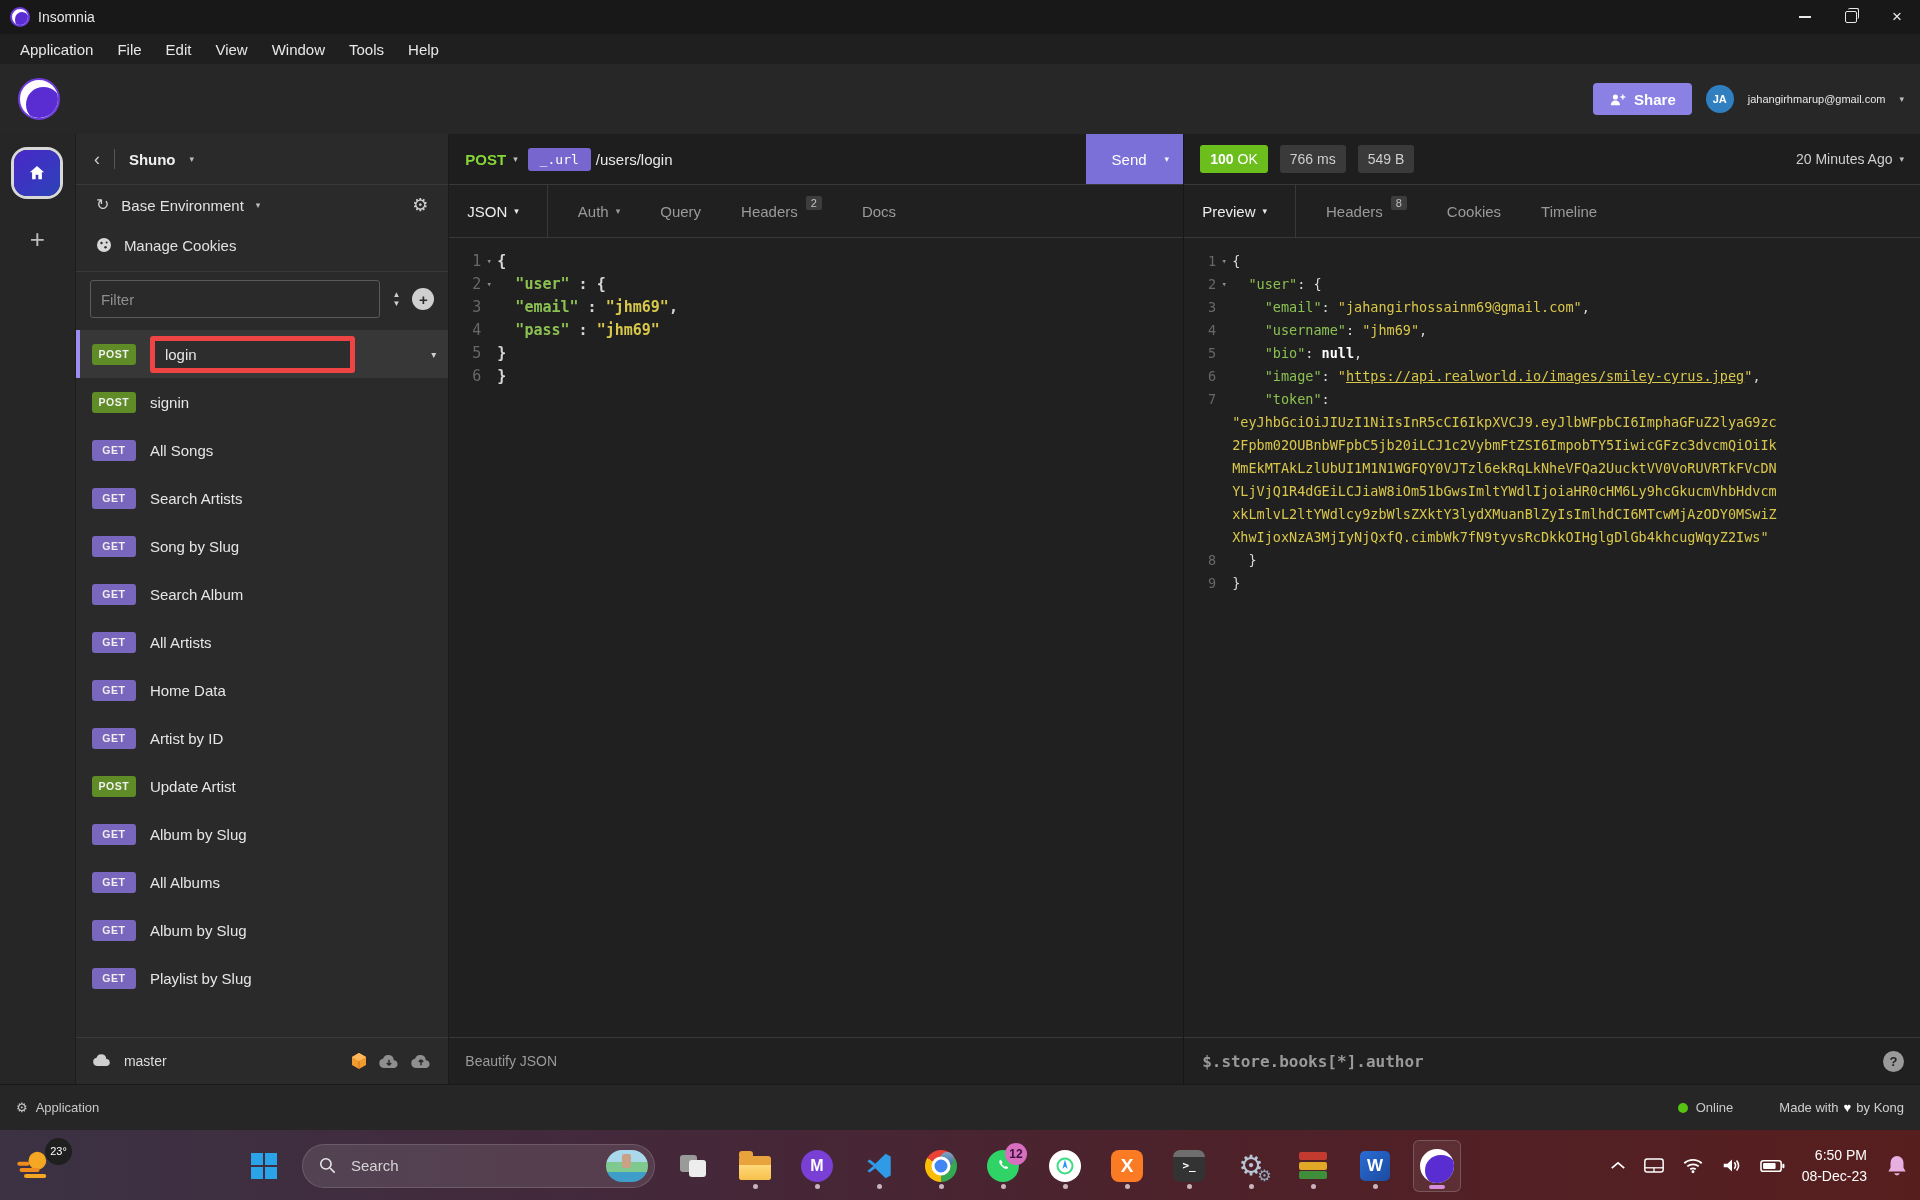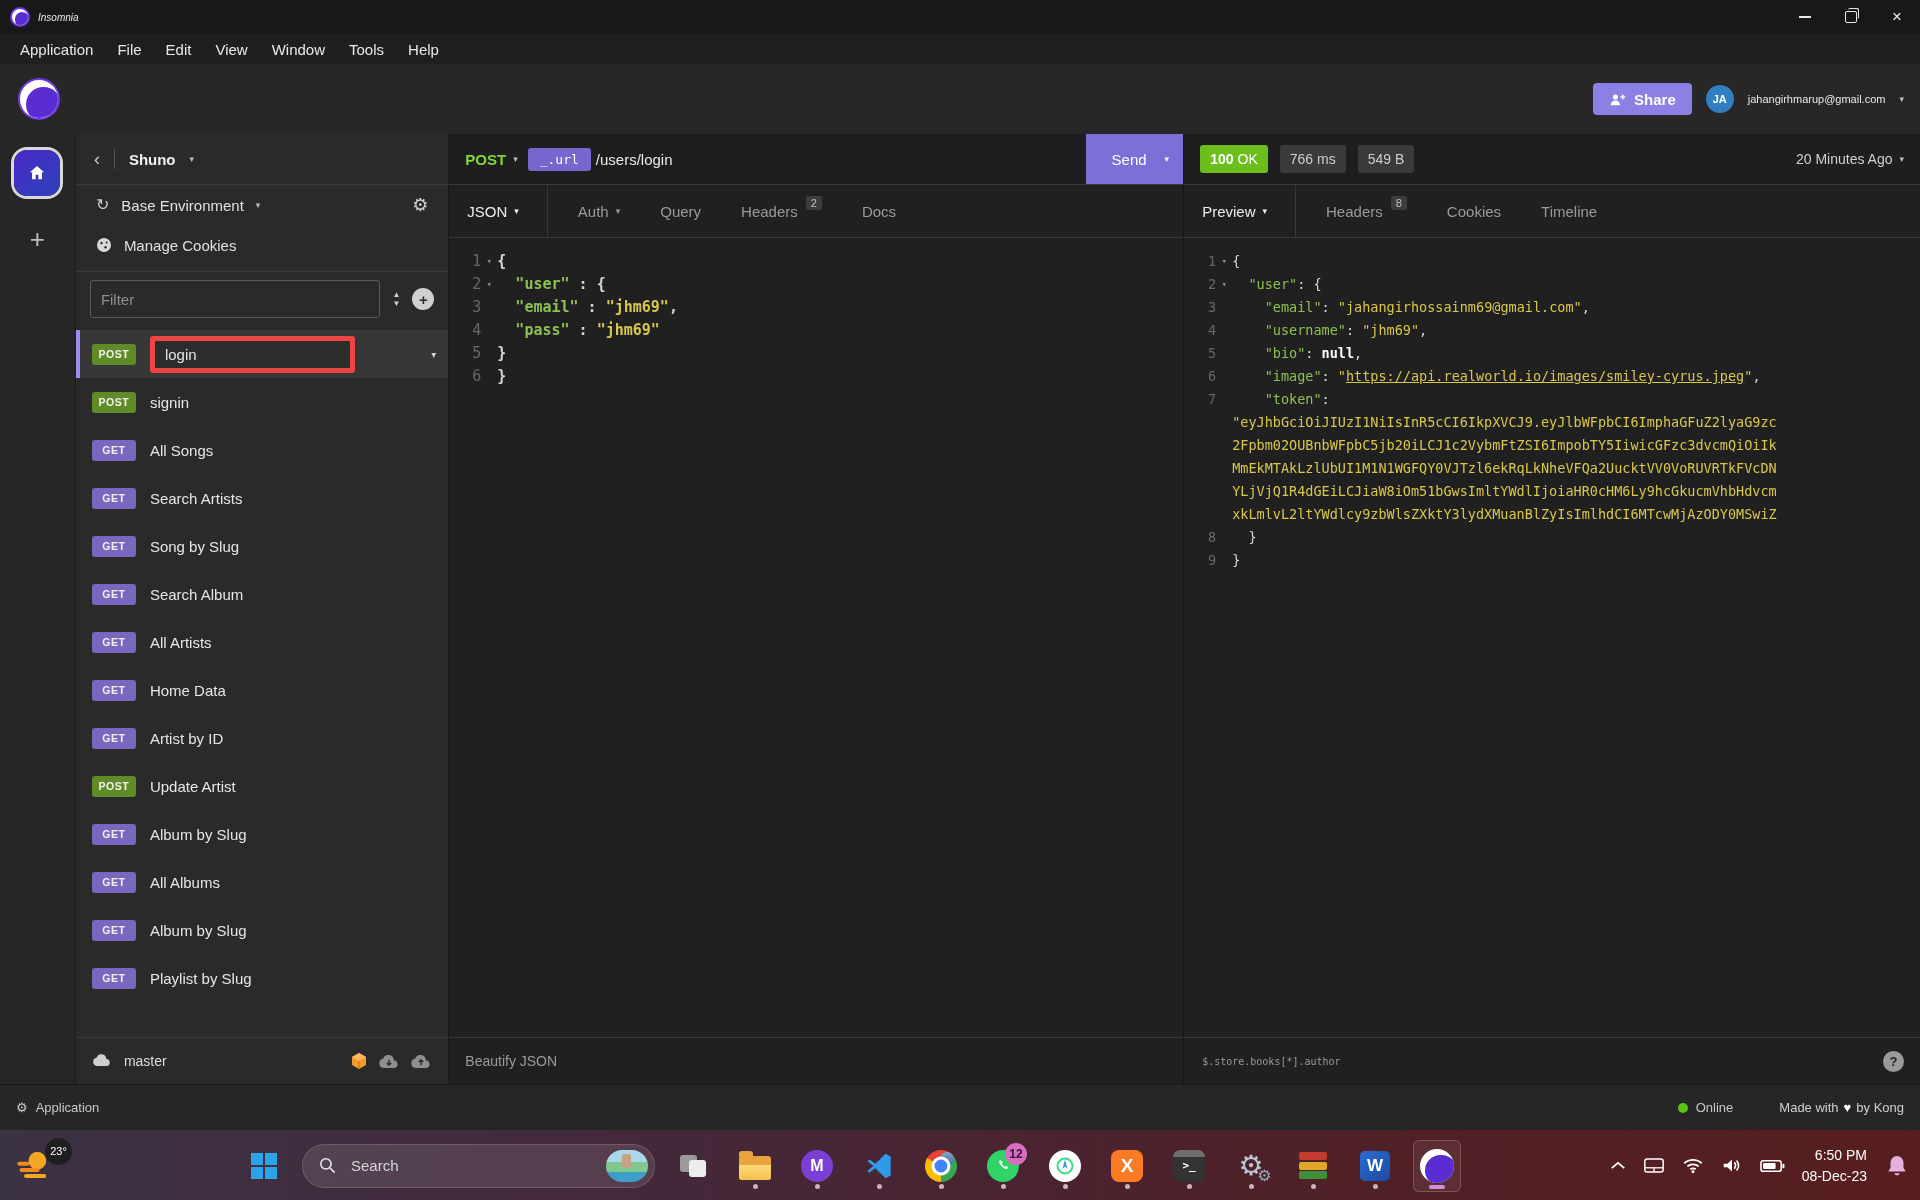--- a/index.html
+++ b/index.html
@@ -3,21 +3,21 @@
 <meta charset="utf-8">
 <style>
   html,body{margin:0;padding:0;width:1920px;height:1200px;overflow:hidden;background:#202020;
     font-family:"Liberation Sans",sans-serif;-webkit-font-smoothing:antialiased;}
   .mono{font-family:"DejaVu Sans Mono",monospace;}
   
   #titlebar{height:34px;background:#181818;display:flex;align-items:center;color:#e8e8e8;}
   .tbl{display:flex;align-items:center;gap:8px;padding-left:10px;flex:1;}
   .ins-mini{width:16px;height:16px;border-radius:50%;background:#fff;border:2px solid #6d3bdc;position:relative;overflow:hidden;}
   .ins-mini::after,.ins-logo::after,.ic-insomnia::after{content:'';position:absolute;width:92%;height:92%;right:-8%;bottom:-10%;background:#5a2dd2;border-radius:50%;}
-  .tb-title{font-size:10px;font-style:italic;}
+  .tb-title{font-size:14px;}
   .tb-controls{display:flex;height:100%;}
   .wc{width:46px;height:100%;display:flex;align-items:center;justify-content:center;color:#e8e8e8;font-size:17px;}
   .wc-min{width:12px;height:2px;background:#e8e8e8;}
   .wc-restore{width:10px;height:10px;border:1.5px solid #e8e8e8;border-radius:2px;position:relative;}
   .wc-restore::before{content:'';position:absolute;top:-4px;left:2px;width:10px;height:10px;border:1.5px solid #e8e8e8;border-left:none;border-bottom:none;border-radius:2px;}
   
   #menubar{height:30px;background:#1f1f1f;display:flex;align-items:center;}
   #menu-items{display:flex;gap:0;padding-left:8px;}
   .menu-item{color:#e8e8e8;font-size:15px;padding:3px 12px;cursor:default;}
   
@@ -88,22 +88,22 @@
   .ct{white-space:pre;}
   #request-editor{font-family:"DejaVu Sans Mono",monospace;font-size:15px;font-weight:700;}
   #request-editor .ln,#request-editor .fold{font-weight:400;}
   #response-editor{font-family:"DejaVu Sans Mono",monospace;font-size:13.5px;}
   .sk{color:#8cc152;}
   .ss{color:#d9c74b;}
   .sp{color:#d8d8d8;}
   .sn{color:#fff;font-weight:700;}
   .sl{color:#d9c74b;text-decoration:underline;}
   .pane-footer{height:46px;flex:none;border-top:1px solid #383838;display:flex;align-items:center;padding:0 16px;color:#9a9a9a;font-size:14px;}
-  .resp-filter{flex:1;background:transparent;border:none;outline:none;color:#a3a3a3;font-size:10px;
-    font-family:"DejaVu Sans Mono",monospace;}
+  .resp-filter{flex:1;background:transparent;border:none;outline:none;color:#a3a3a3;font-size:16px;
+    font-family:"DejaVu Sans Mono",monospace;font-weight:bold;}
   .resp-filter::placeholder{color:#9a9a9a;}
   .help-circle{width:21px;height:21px;border-radius:50%;background:#9a9a9a;color:#1f1f1f;font-size:13px;font-weight:700;
     display:flex;align-items:center;justify-content:center;}
   .status-pill{background:#6cbe1d;color:#fff;padding:6px 10px;border-radius:3px;font-size:14px;margin-right:12px;}
   .status-pill b{font-weight:700;margin-right:4px;}
   .chip{background:#3a3a3a;color:#cfcfcf;padding:6px 10px;border-radius:3px;font-size:14px;margin-right:12px;}
   .history{margin-left:auto;margin-right:16px;color:#d0d0d0;font-size:14px;display:flex;align-items:center;gap:7px;}
   
   #statusbar{height:45px;background:#262626;border-top:1px solid #1a1a1a;display:flex;align-items:center;padding:0 16px;color:#c8c8c8;font-size:13px;}
   .sb-left{display:flex;align-items:center;gap:8px;}
@@ -489,20 +489,21 @@
           <span class="ct"><span class="ss">YLjVjQ1R4dGEiLCJiaW8iOm51bGwsImltYWdlIjoiaHR0cHM6Ly9hcGkucmVhbHdvcm</span></span>
         </div>
         <div class="cl">
           <span class="ln"></span>
           <span class="fold"></span>
           <span class="ct"><span class="ss">xkLmlvL2ltYWdlcy9zbWlsZXktY3lydXMuanBlZyIsImlhdCI6MTcwMjAzODY0MSwiZ</span></span>
         </div>
         <div class="cl">
           <span class="ln"></span>
           <span class="fold"></span>
+          <span class="ct"><span class="ss">XhwIjoxNzA3MjIyNjQxfQ.cimbWk7fN9tyvsRcDkkOIHglgDlGb4khcugWqyZ2Iws"</span></span>
         </div>
         <div class="cl">
           <span class="ln">8</span>
           <span class="fold"></span>
           <span class="ct"><span class="sp">  }</span></span>
         </div>
         <div class="cl">
           <span class="ln">9</span>
           <span class="fold"></span>
           <span class="ct"><span class="sp">}</span></span>

